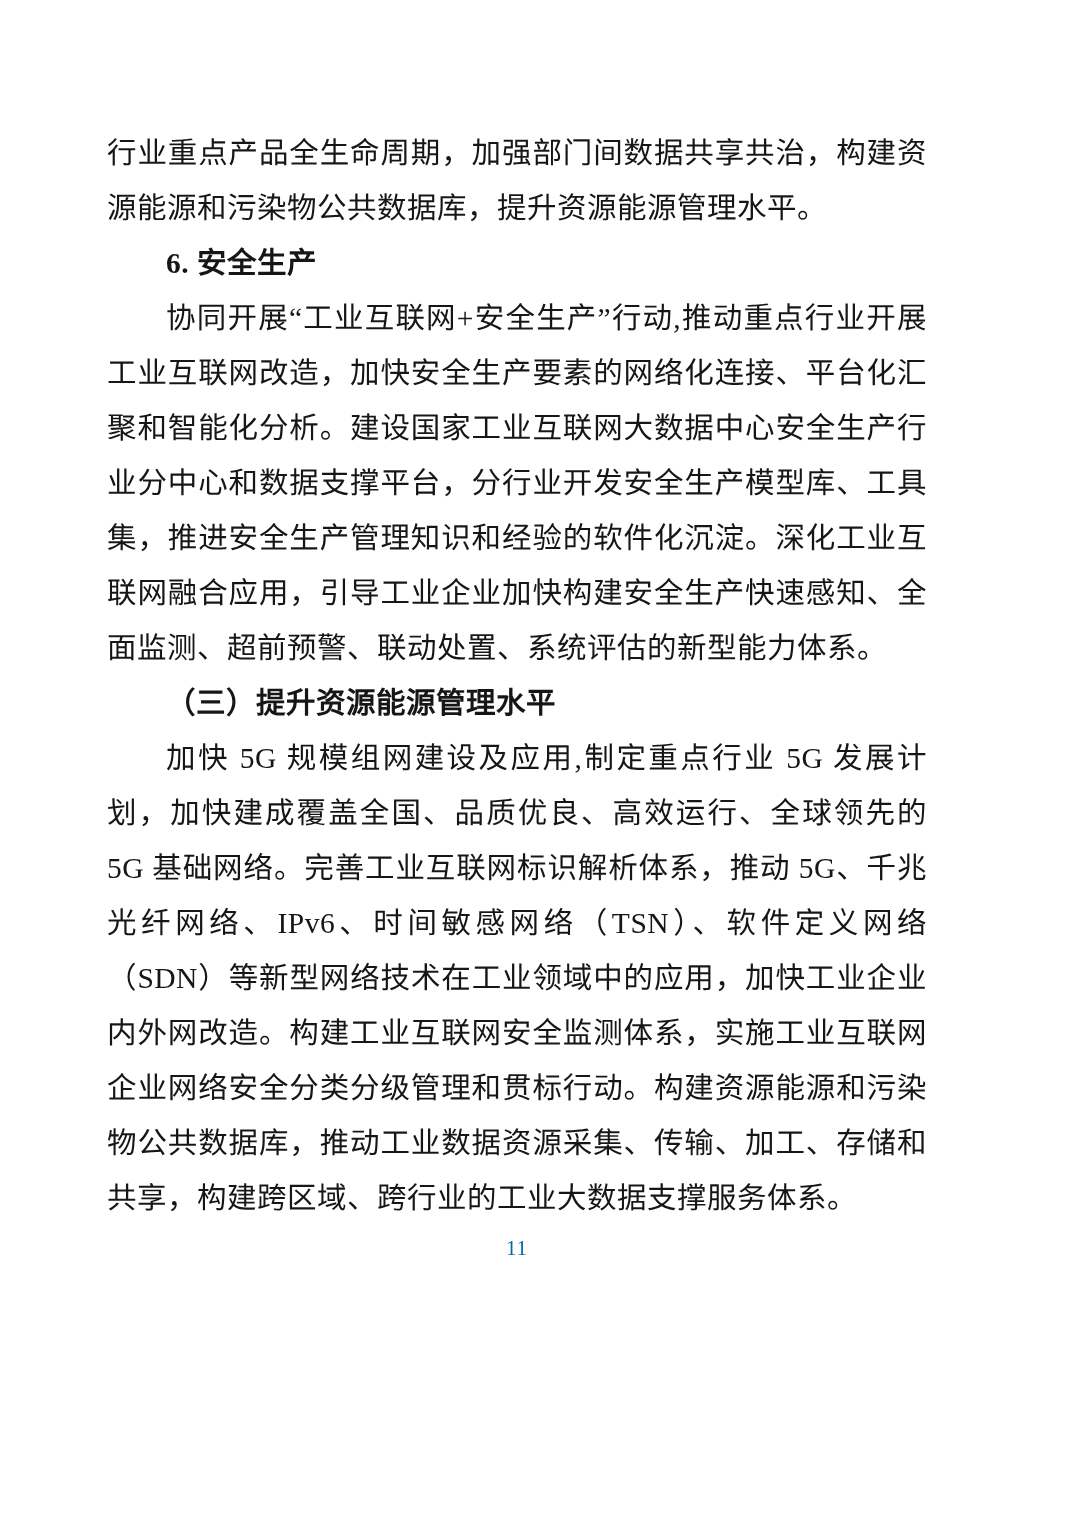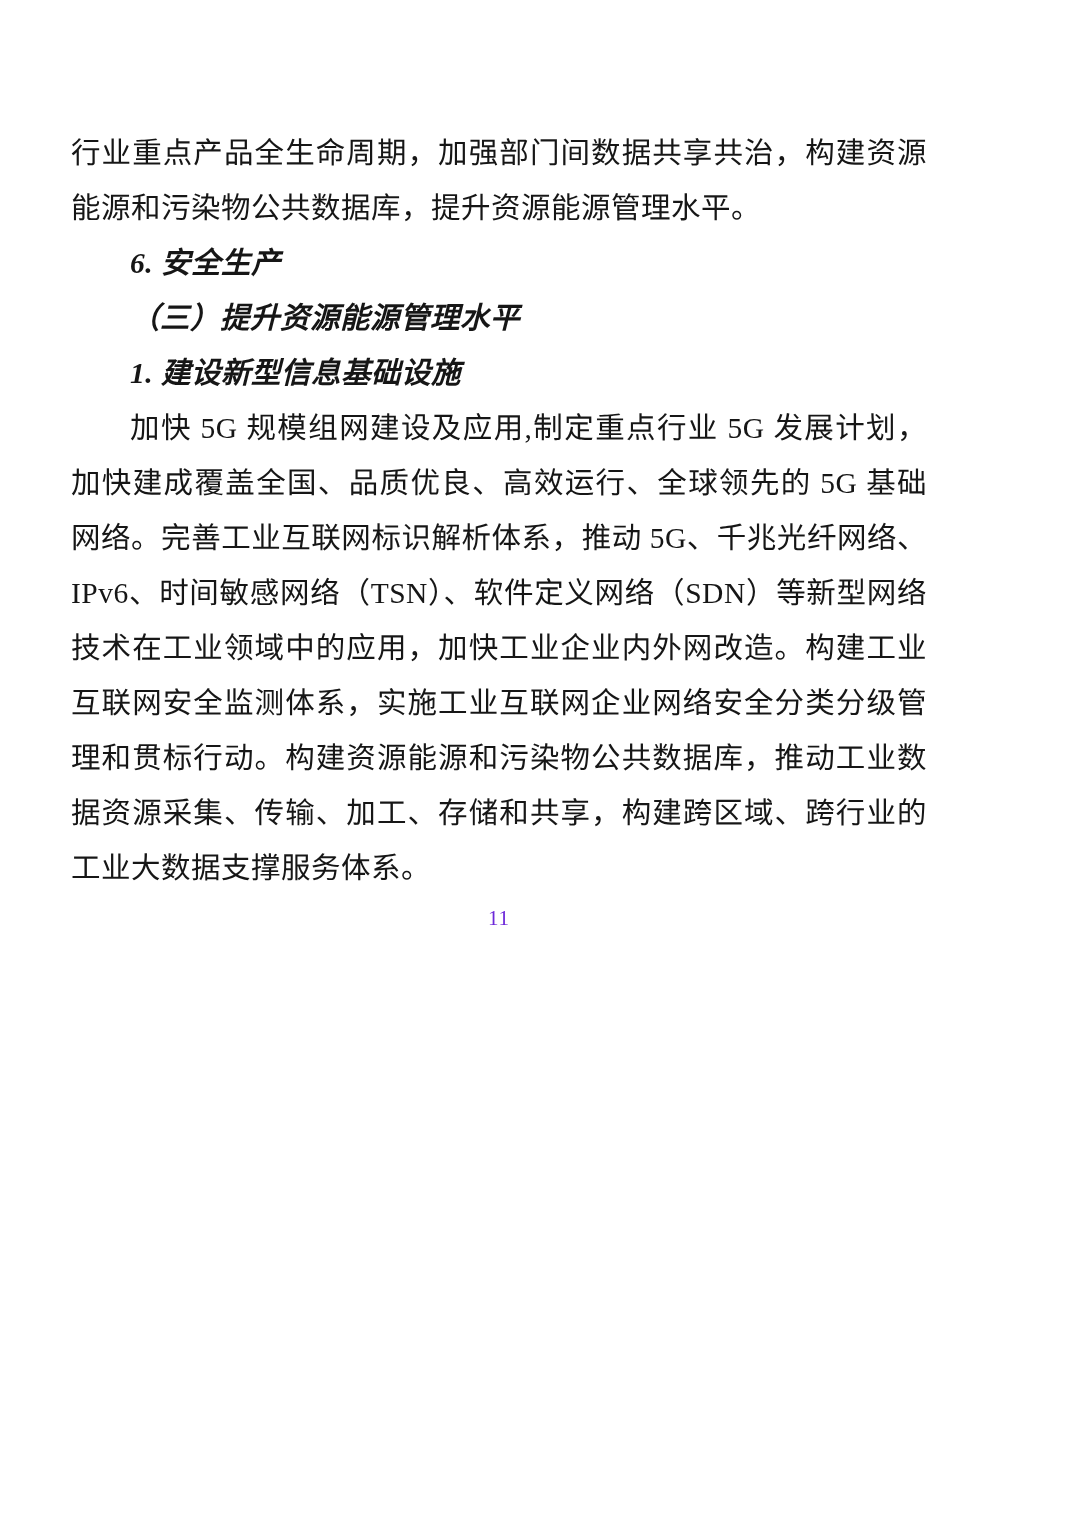--- a/index.html
+++ b/index.html
@@ -7,21 +7,21 @@
     padding: 0;
     background: #ffffff;
   }
   .page {
     position: relative;
     width: 1080px;
     height: 1527px;
     margin: 0 auto;
     background: #ffffff;
     box-sizing: border-box;
-    padding: 126px 153px 0 71px;
+    padding: 126px 153px 0 107px;
     font-family: "Liberation Serif", "DejaVu Serif", serif;
     color: #161616;
     overflow: hidden;
   }
   .para {
     margin: 0;
     font-size: 29.5px;
     line-height: 55px;
     text-align: justify;
     text-justify: inter-character;
@@ -30,42 +30,41 @@
   .indent2 {
     text-indent: 2em;
   }
   .heading {
     margin: 0;
     font-size: 29.5px;
     line-height: 55px;
     text-indent: 2em;
     font-weight: 600;
     letter-spacing: 0.5px;
-    font-style: italic;
   }
   .pagenum {
     margin-top: 8px;
     text-align: center;
     font-size: 21px;
     line-height: 28px;
-    color: #6d28d9;
+    color: #0369a1;
     letter-spacing: 1px;
   }
 </style>
 </head>
 <body>
 
 <div class="page">
 
   <p class="para">行业重点产品全生命周期，加强部门间数据共享共治，构建资源能源和污染物公共数据库，提升资源能源管理水平。</p>
 
   <p class="heading">6. 安全生产</p>
 
+  <p class="para indent2">协同开展“工业互联网+安全生产”行动,推动重点行业开展工业互联网改造，加快安全生产要素的网络化连接、平台化汇聚和智能化分析。建设国家工业互联网大数据中心安全生产行业分中心和数据支撑平台，分行业开发安全生产模型库、工具集，推进安全生产管理知识和经验的软件化沉淀。深化工业互联网融合应用，引导工业企业加快构建安全生产快速感知、全面监测、超前预警、联动处置、系统评估的新型能力体系。</p>
 
   <p class="heading">（三）提升资源能源管理水平</p>
 
-  <p class="heading">1. 建设新型信息基础设施</p>
 
   <p class="para indent2">加快 5G 规模组网建设及应用,制定重点行业 5G 发展计划，加快建成覆盖全国、品质优良、高效运行、全球领先的 5G 基础网络。完善工业互联网标识解析体系，推动 5G、千兆光纤网络、IPv6、时间敏感网络（TSN）、软件定义网络（SDN）等新型网络技术在工业领域中的应用，加快工业企业内外网改造。构建工业互联网安全监测体系，实施工业互联网企业网络安全分类分级管理和贯标行动。构建资源能源和污染物公共数据库，推动工业数据资源采集、传输、加工、存储和共享，构建跨区域、跨行业的工业大数据支撑服务体系。</p>
 
   <div class="pagenum">11</div>
 
 </div>
 
 </body></html>

